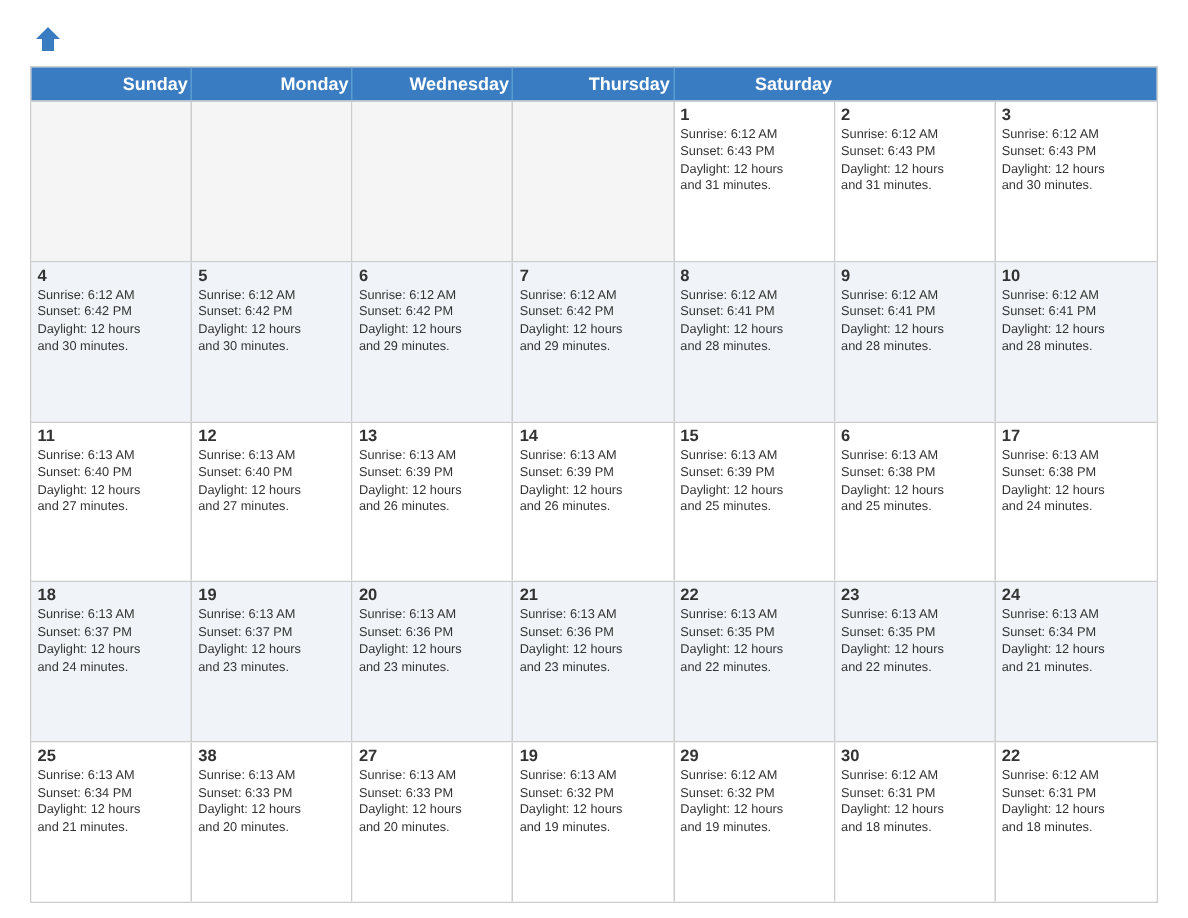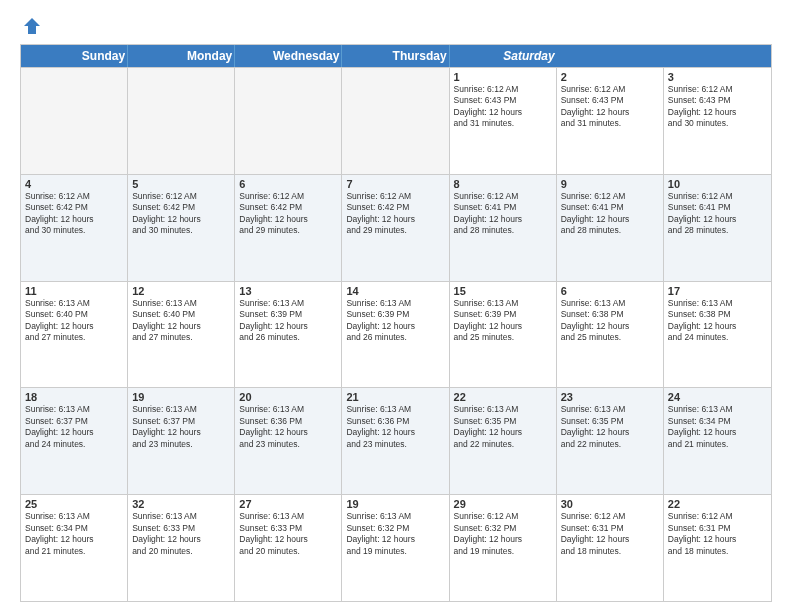--- a/index.html
+++ b/index.html
@@ -74,21 +74,20 @@
     .cal-header-cell {
       color: #fff;
       font-size: 12px;
       font-weight: bold;
       text-align: right;
       padding: 4px 2px;
       border-right: 1px solid #5a9cd1;
     }
     .cal-header-cell:last-child {
       border-right: none;
-      font-style: italic;
     }
     .cal-body {
       flex: 1;
       display: flex;
       flex-direction: column;
     }
     .cal-row {
       display: grid;
       grid-template-columns: repeat(7, 1fr);
       flex: 1;
@@ -336,21 +335,21 @@
         </div>
         <div class="cal-row">
           <div class="cal-cell">
             <span class="day-number">25</span>
             <div class="day-info" style="white-space: pre-line;">Sunrise: 6:13 AM
 Sunset: 6:34 PM
 Daylight: 12 hours
 and 21 minutes.</div>
           </div>
           <div class="cal-cell">
-            <span class="day-number">32</span>
+            <span class="day-number">38</span>
             <div class="day-info" style="white-space: pre-line;">Sunrise: 6:13 AM
 Sunset: 6:33 PM
 Daylight: 12 hours
 and 20 minutes.</div>
           </div>
           <div class="cal-cell">
             <span class="day-number">27</span>
             <div class="day-info" style="white-space: pre-line;">Sunrise: 6:13 AM
 Sunset: 6:33 PM
 Daylight: 12 hours

